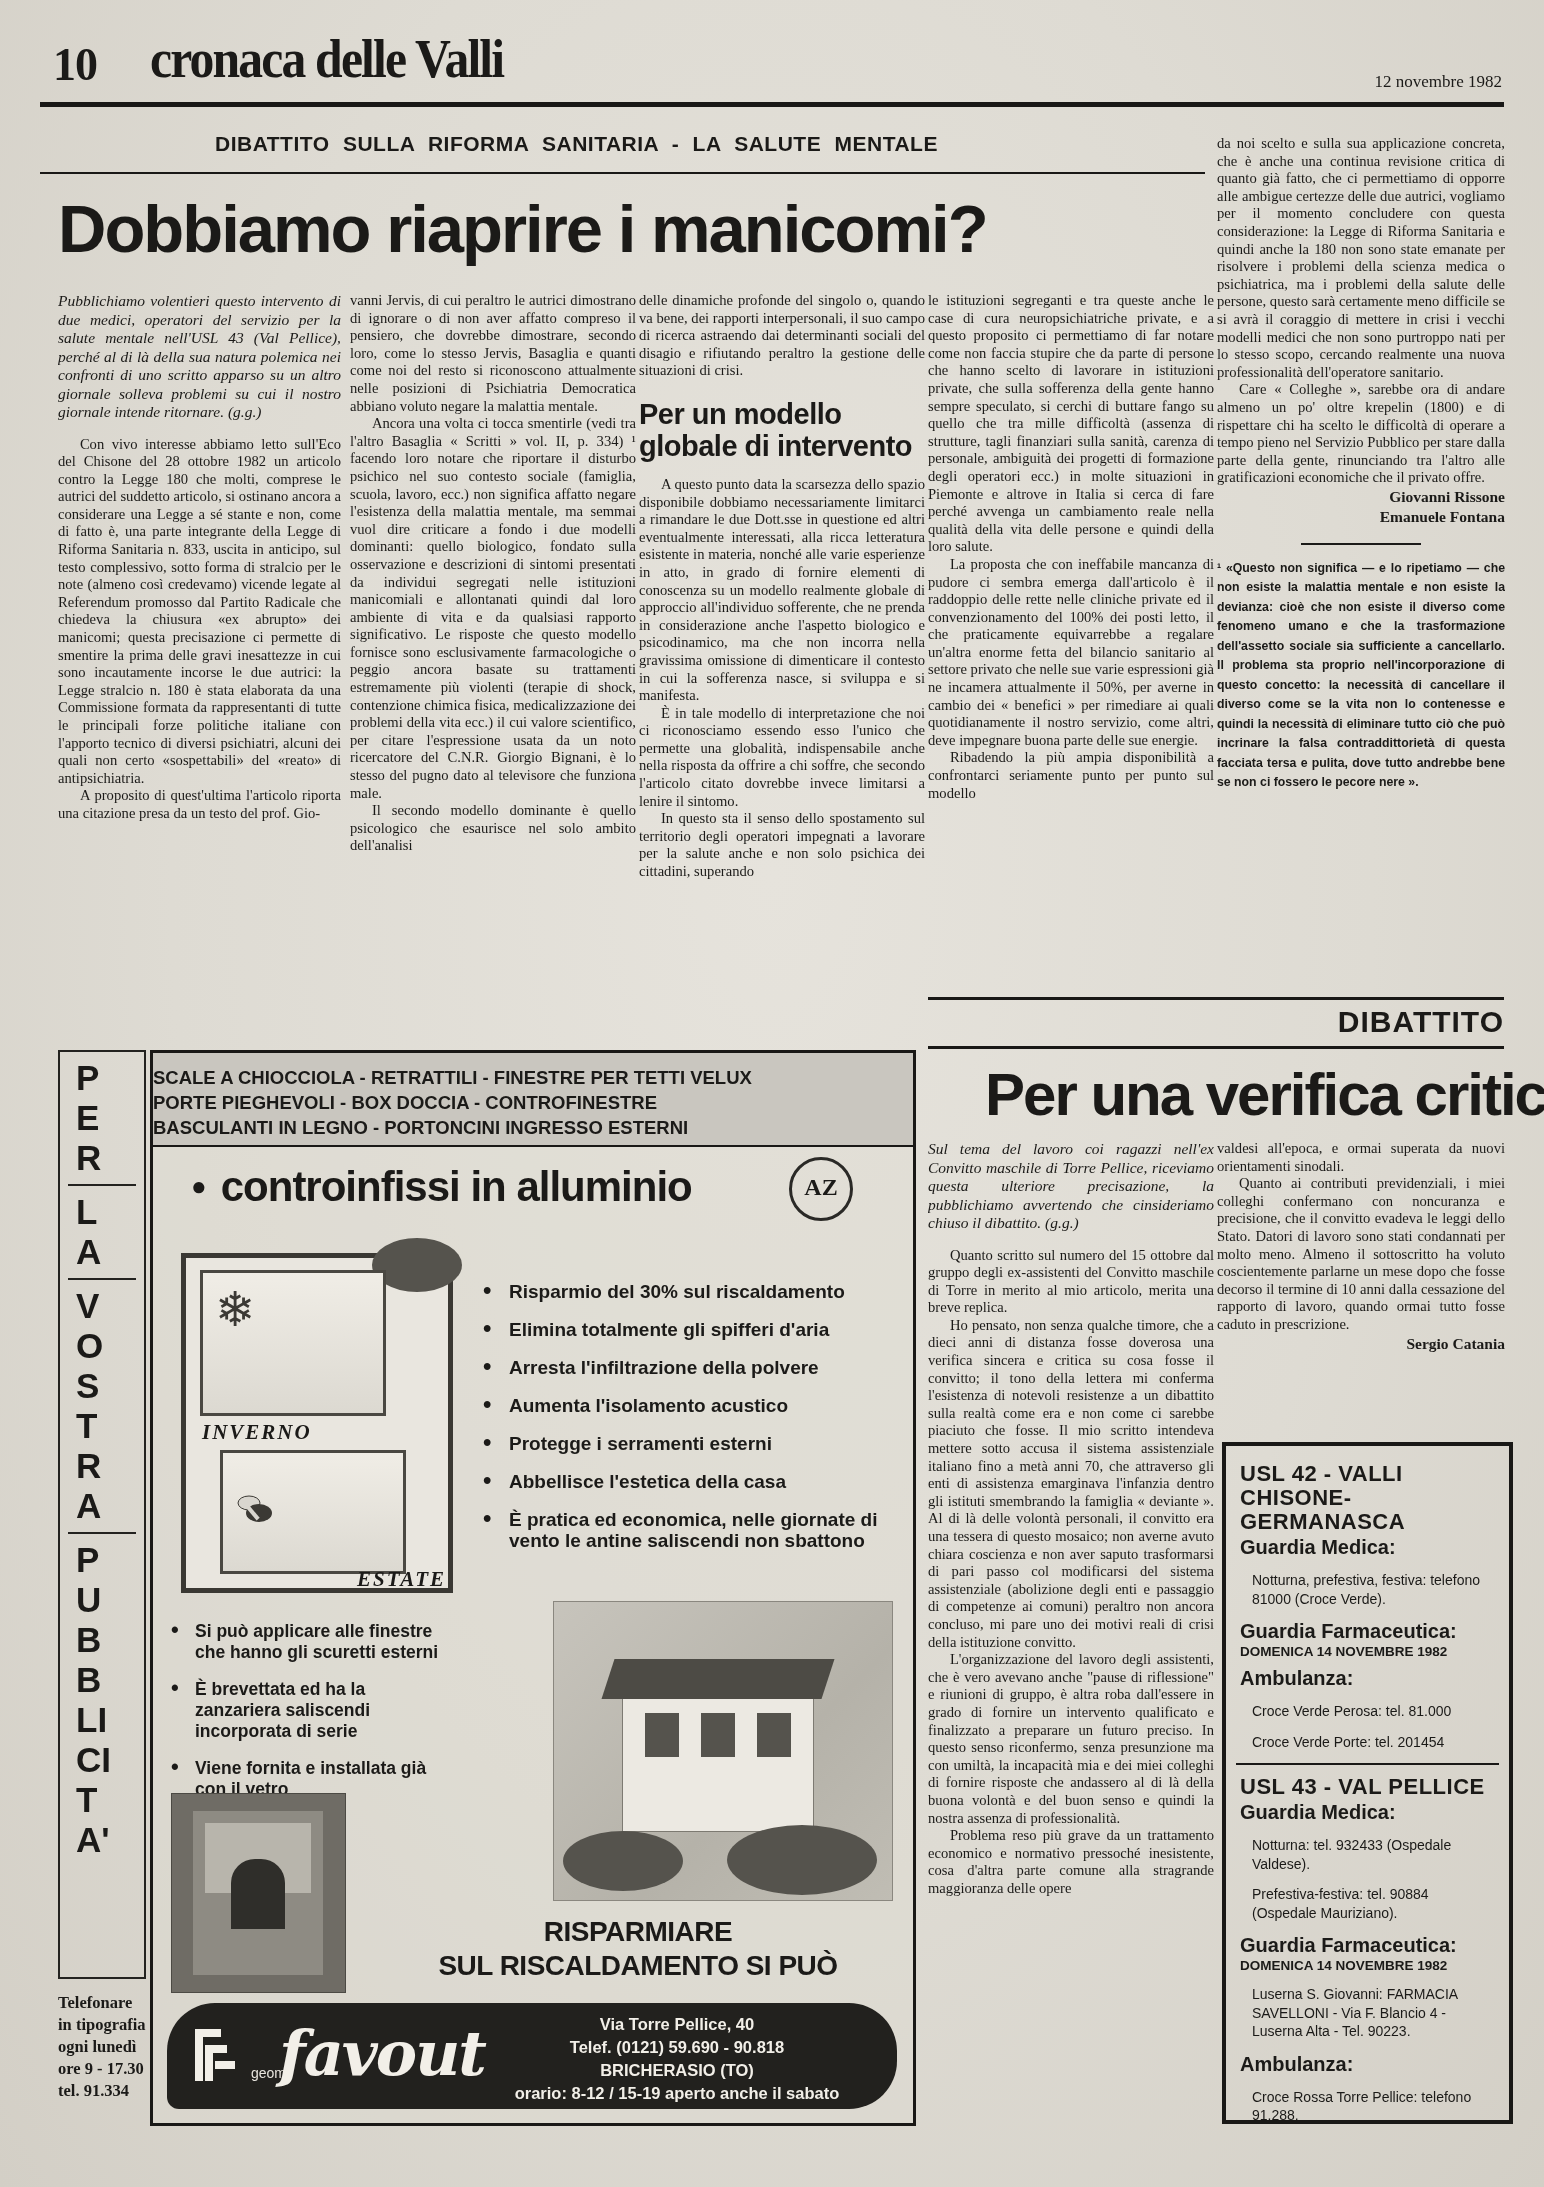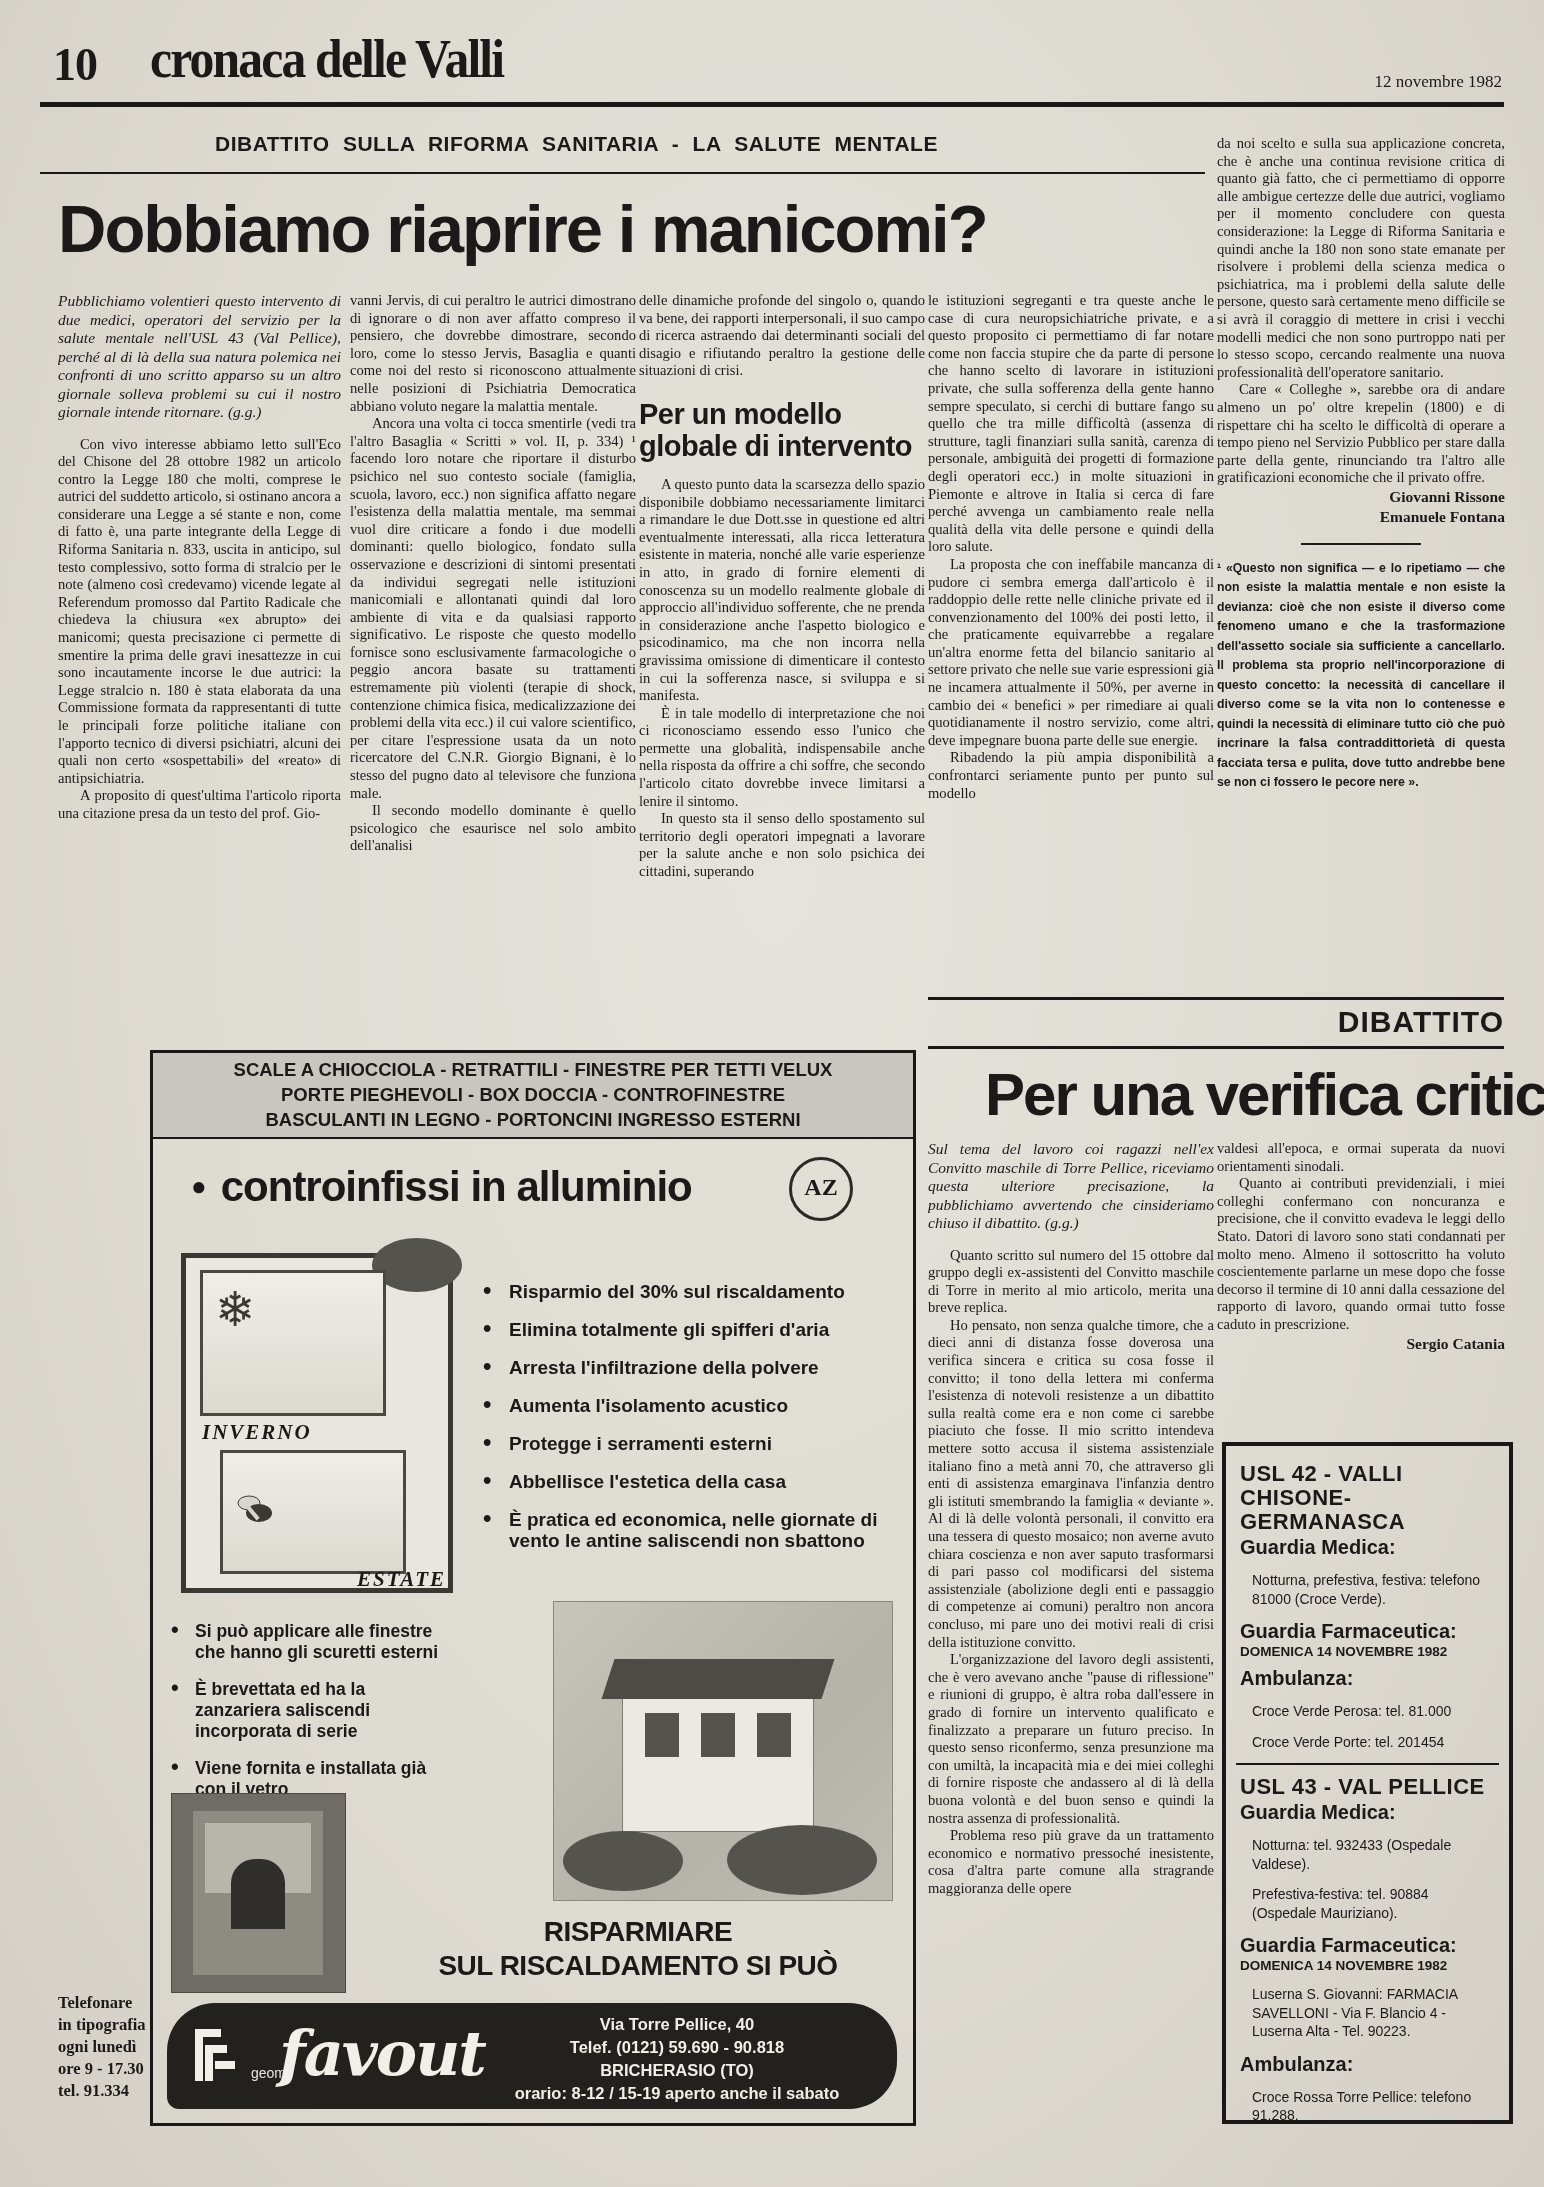--- a/index.html
+++ b/index.html
@@ -28,22 +28,22 @@
   .headline2{font-family:"Liberation Sans",sans-serif;font-weight:bold;font-size:60px;letter-spacing:-2px;white-space:nowrap;}
   
   .uslbox{border:4px solid #191816;padding:12px 14px;font-family:"Liberation Sans",sans-serif;overflow:hidden;}
   .usl-title{font-weight:bold;font-size:22px;line-height:24px;letter-spacing:.5px;margin:4px 0 2px 0;}
   .usl-h{font-weight:bold;font-size:20px;margin:8px 0 1px 0;}
   .usl-sub{font-weight:bold;font-size:13.5px;margin:0 0 2px 0;}
   .usl-t{font-size:14px;line-height:18.5px;margin:12px;}
   .usl-div{height:2px;background:#191816;margin:10px -4px;}
   
   .adbox{border:3px solid #191816;background:rgba(222,219,211,.4);}
-  .ad-banner{background:#c9c6bf;border-bottom:2px solid #191816;text-align:center;
-    font-family:"Liberation Sans",sans-serif;font-weight:bold;font-size:18.5px;line-height:25px;padding:4px 0 5px 0;}
+  .ad-banner{background:#c9c6bf;border-bottom:2px solid #191816;
+    font-family:"Liberation Sans",sans-serif;font-weight:bold;font-size:18.5px;line-height:25px;padding:12px 0 5px 0;}
   .product{font-family:"Liberation Sans",sans-serif;font-weight:bold;font-size:42px;letter-spacing:-1px;white-space:nowrap;}
   .blt{display:inline-block;font-size:26px;vertical-align:6px;margin-right:14px;}
   .azlogo{width:58px;height:58px;border:3px solid #2a2926;border-radius:50%;text-align:center;
     font-family:"Liberation Serif",serif;font-weight:bold;font-size:24px;line-height:54px;}
   .benefits div{font-family:"Liberation Sans",sans-serif;font-weight:bold;font-size:19px;line-height:21px;margin-bottom:17px;position:relative;padding-left:26px;}
   .benefits div::before{content:"•";position:absolute;left:0;top:-2px;font-size:24px;}
   .features div{font-family:"Liberation Sans",sans-serif;font-weight:bold;font-size:17.5px;line-height:21px;margin-bottom:16px;position:relative;padding-left:24px;}
   .features div::before{content:"•";position:absolute;left:0;top:-2px;font-size:22px;}
   .slogan{font-family:"Liberation Sans",sans-serif;font-weight:bold;font-size:28px;line-height:34px;text-align:center;letter-spacing:-.5px;}
   .blackbar{background:#22211e;border-radius:48px 48px 48px 12px;color:#f0ede6;}
@@ -156,20 +156,29 @@
     <p class="usl-t">Croce Rossa Torre Pellice: telefono 91.288.</p>
     <div class="usl-div"></div>
 
     <div class="usl-title">
       <span>USL 44 - PINEROLESE</span><br>
       
     </div>
 
   </div>
 
+  <div class="abs strip" style="left:58px;top:1050px;width:84px;height:925px;">
+    <div class="strip-word">PER</div>
+    <div class="strip-div"></div>
+    <div class="strip-word">LA</div>
+    <div class="strip-div"></div>
+    <div class="strip-word">VOSTRA</div>
+    <div class="strip-div"></div>
+    <div class="strip-word">PUBBLICITA'</div>
+  </div>
   <div class="abs strip-note" style="left:58px;top:1992px;width:120px;">
     <div>Telefonare</div>
     <div>in tipografia</div>
     <div>ogni lunedì</div>
     <div>ore 9 - 17.30</div>
     <div>tel. 91.334</div>
   </div>
 
   <div class="abs adbox" style="left:150px;top:1050px;width:760px;height:1070px;">
 

